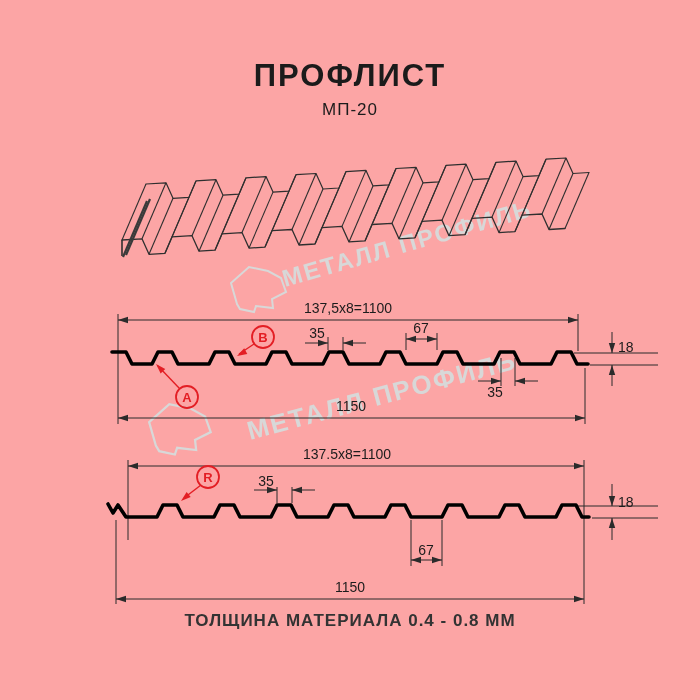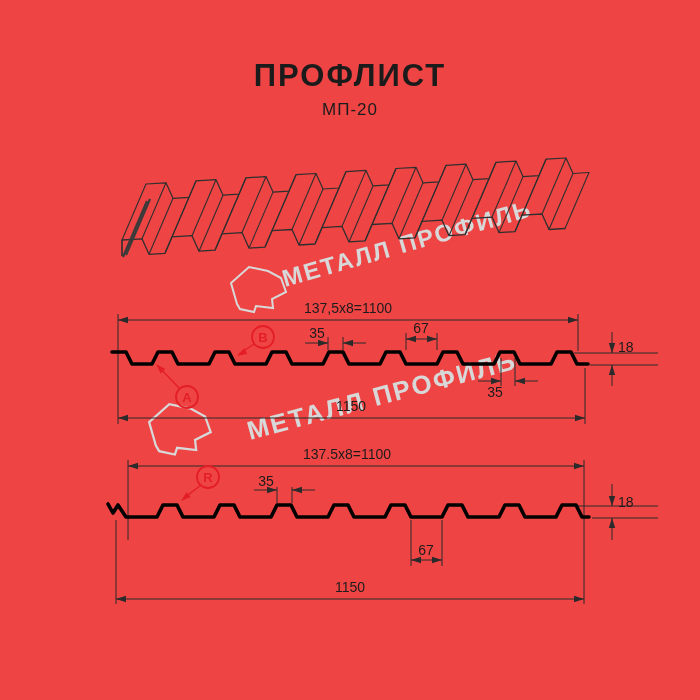--- a/index.html
+++ b/index.html
@@ -1,16 +1,16 @@
 <!DOCTYPE html>
 <html><head>
 <meta charset="utf-8">
 <style>
   html,body{margin:0;padding:0;background:#fff;}
-  .page{position:relative;width:700px;height:700px;background:#ef4444;overflow:hidden;
+  .page{position:relative;width:700px;height:700px;background:#fca5a5;overflow:hidden;
         font-family:"Liberation Sans","DejaVu Sans",sans-serif;}
   .title{position:absolute;top:58px;left:0;width:700px;text-align:center;
          font-size:31px;font-weight:bold;letter-spacing:2px;color:#1b1b1b;}
   .subtitle{position:absolute;top:100px;left:0;width:700px;text-align:center;
          font-size:17px;font-weight:400;letter-spacing:1px;color:#1b1b1b;}
   .footer{position:absolute;top:611px;left:0;width:700px;text-align:center;
          font-size:17px;font-weight:600;letter-spacing:1px;color:#333;}
   svg{position:absolute;left:0;top:0;}
   .dim{font-family:"Liberation Sans","DejaVu Sans",sans-serif;font-size:14px;fill:#1c1c1c;}
   .red-label{font-family:"Liberation Sans","DejaVu Sans",sans-serif;font-size:13px;font-weight:bold;fill:#e31e24;}
@@ -163,13 +163,14 @@
 
     <text class="dim" x="347" y="459" text-anchor="middle">137.5x8=1100</text>
     <text class="dim" x="266" y="486" text-anchor="middle">35</text>
     <text class="dim" x="426" y="555" text-anchor="middle">67</text>
     <text class="dim" x="618" y="507">18</text>
     <text class="dim" x="350" y="592" text-anchor="middle">1150</text>
     <circle cx="208" cy="477" r="11" fill="none" stroke="#e31e24" stroke-width="1.8"></circle>
     <text class="red-label" x="208" y="482" text-anchor="middle">R</text>
   </svg>
 
+  <div class="footer">ТОЛЩИНА МАТЕРИАЛА 0.4 - 0.8 ММ</div>
 </div>
 
 </body></html>

